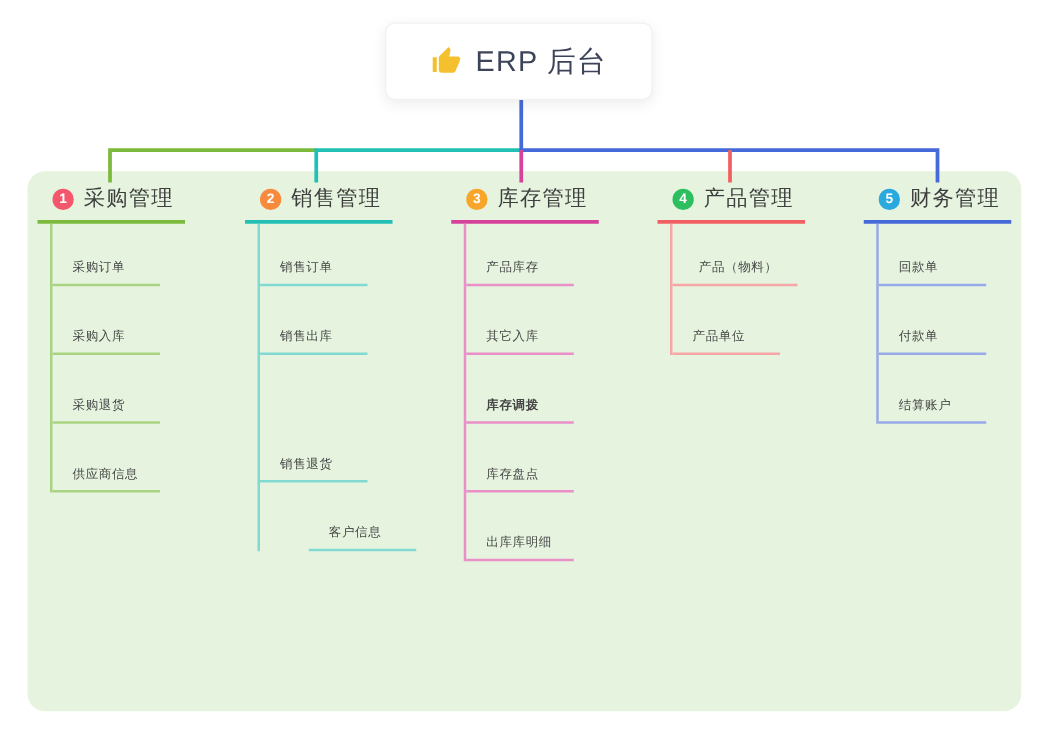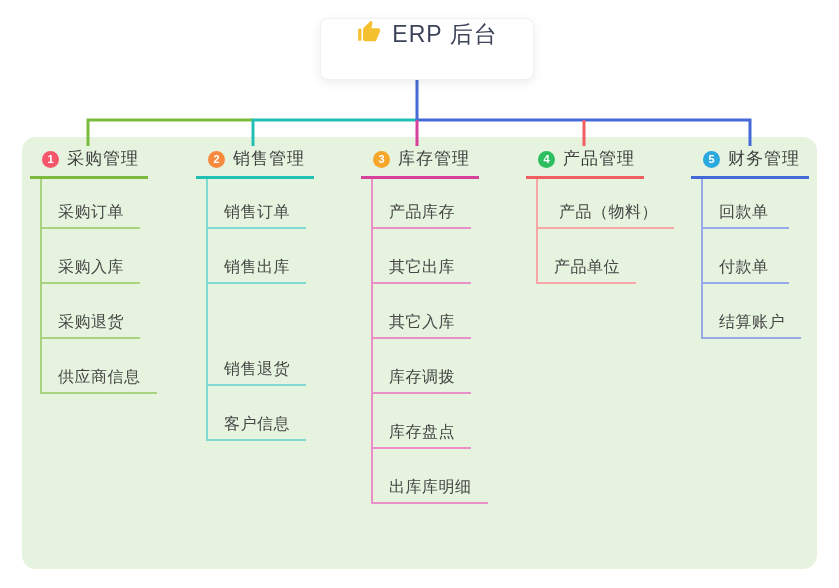--- a/index.html
+++ b/index.html
@@ -27,27 +27,27 @@
   .connectors {
     position:absolute; left:0; top:0;
     width:839px; height:588px;
     z-index:1;
     pointer-events:none;
   }
 
   
   .root-node {
     position:absolute;
-    left:320px; top:18px;
+    left:308px; top:18px;
     width:214px; height:62px;
     background:#ffffff;
     border:1px solid #f1f1f1;
     border-radius:8px;
     box-shadow:0 3px 10px rgba(60,80,60,0.10);
-    display:flex; align-items:flex-start; justify-content:center;
+    display:flex; align-items:center; justify-content:center;
     gap:10px;
     z-index:3;
   }
   .root-label {
     font-size:23px;
     color:#3d4459;
     font-weight:500;
     letter-spacing:1px;
   }
   .thumb-icon { width:26px; height:26px; display:inline-block; }
@@ -82,21 +82,21 @@
   .child {
     height:55px;
     display:flex; align-items:flex-end;
     border-bottom:2px solid;
     padding:0 16px 7px 16px;
     width:max-content;
     min-width:86px;
   }
   .child:first-child { height:50px; }
   .child-label {
-    font-size:16px; color:#464646;
+    font-size:10px; color:#464646;
     letter-spacing:0.5px; line-height:1;
     white-space:nowrap;
     text-align:right;
   }
 </style>
 </head>
 <body>
 
 <div class="stage">
 
@@ -146,41 +146,38 @@
         <div class="children" style="border-color: rgb(130, 217, 209);">
           <div class="child" style="border-color: rgb(130, 217, 209);">
             <span class="child-label">销售订单</span>
           </div>
           <div class="child" style="border-color: rgb(130, 217, 209);">
             <span class="child-label">销售出库</span>
           </div>
           <div class="child" style="border-color: rgb(130, 217, 209); margin-top: 47px;">
             <span class="child-label">销售退货</span>
           </div>
-          <div class="child" style="border-color: rgb(130, 217, 209);">
+          <div class="child" style="border-color: rgb(130, 217, 209); margin-left: 39px;">
             <span class="child-label">客户信息</span>
           </div>
         </div>
       </div>
       <div class="branch" style="left: 361px; top: 147px;">
         <div class="branch-heading" style="border-color: rgb(214, 65, 156);">
           <span class="badge" style="background: rgb(247, 166, 42);">3</span>
           <span class="branch-label">库存管理</span>
         </div>
         <div class="children" style="border-color: rgb(234, 143, 199);">
           <div class="child" style="border-color: rgb(234, 143, 199);">
             <span class="child-label">产品库存</span>
           </div>
           <div class="child" style="border-color: rgb(234, 143, 199);">
-            <span class="child-label">其它出库</span>
-          </div>
-          <div class="child" style="border-color: rgb(234, 143, 199);">
             <span class="child-label">其它入库</span>
           </div>
-          <div class="child" style="border-color: rgb(234, 143, 199);">
+          <div class="child" style="border-color: rgb(234, 143, 199); font-weight: bold;">
             <span class="child-label">库存调拨</span>
           </div>
           <div class="child" style="border-color: rgb(234, 143, 199);">
             <span class="child-label">库存盘点</span>
           </div>
           <div class="child" style="border-color: rgb(234, 143, 199);">
             <span class="child-label">出库库明细</span>
           </div>
         </div>
       </div>

